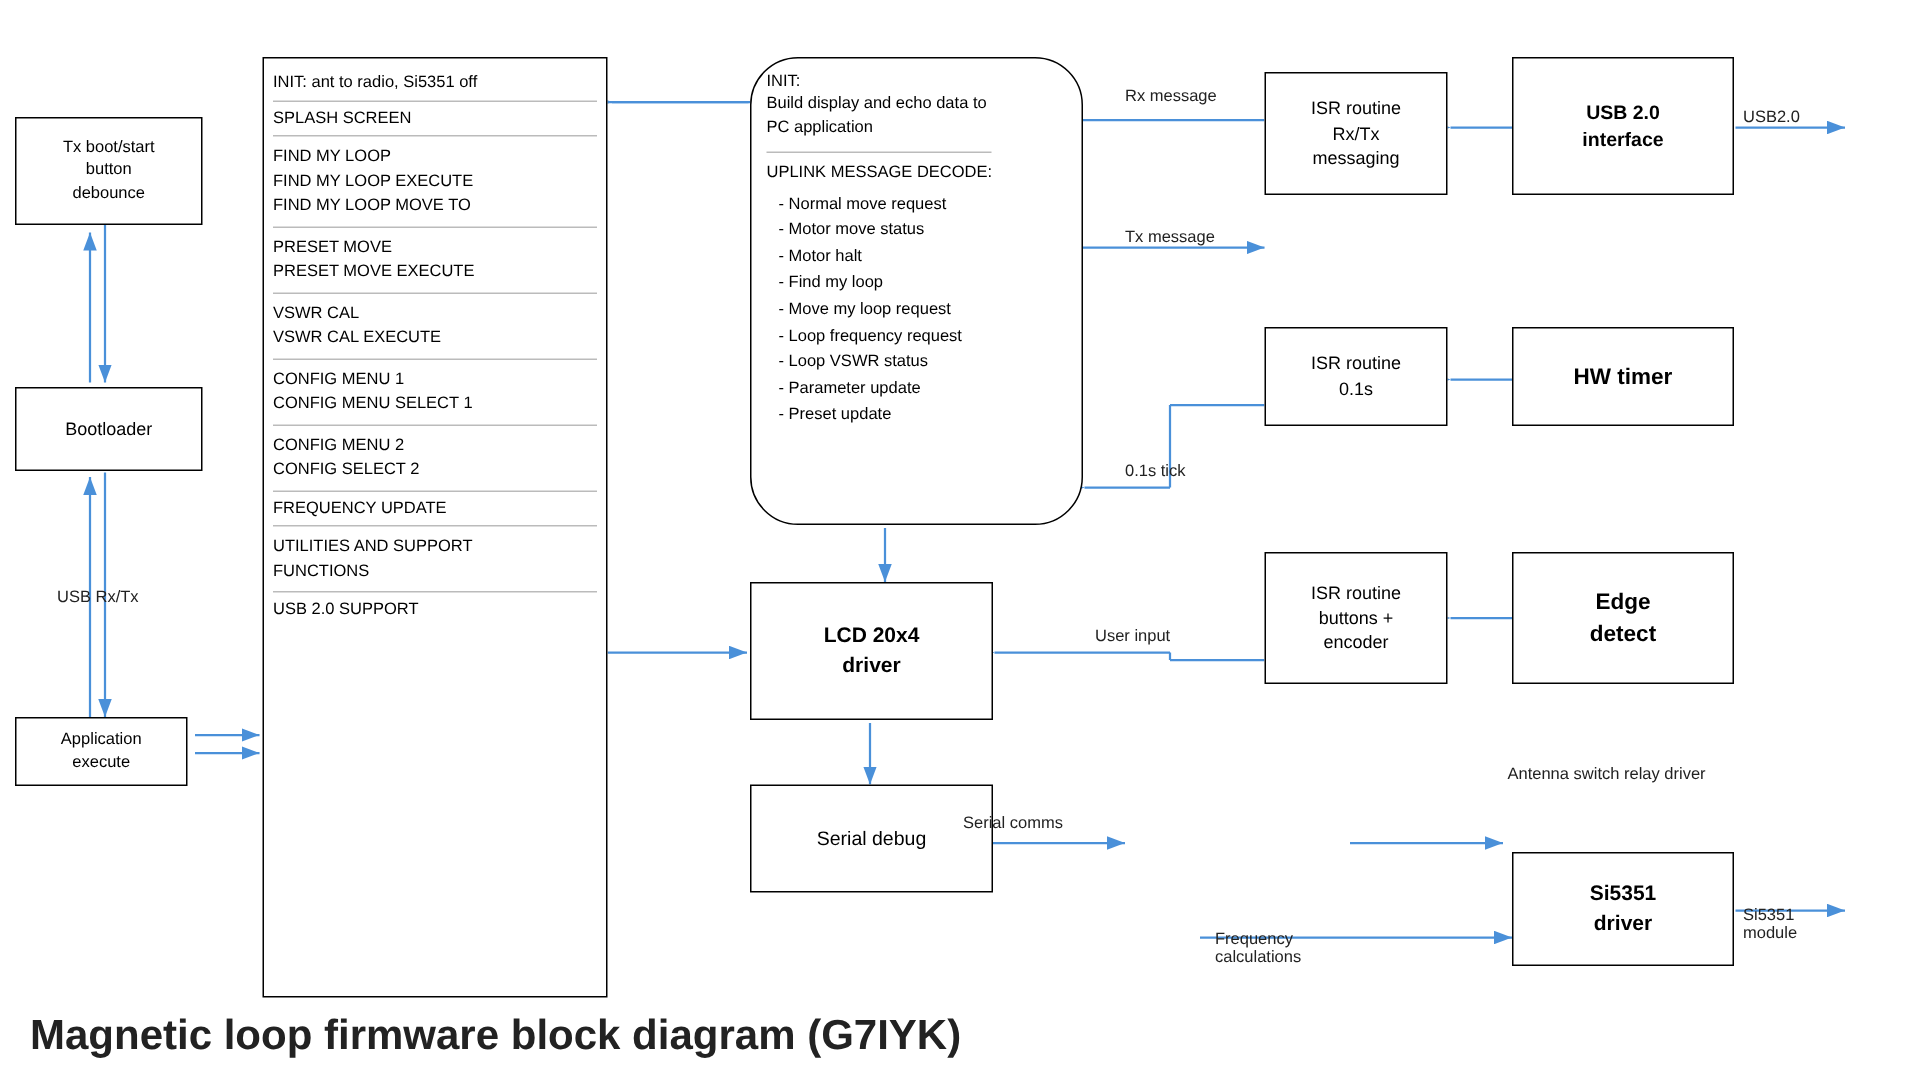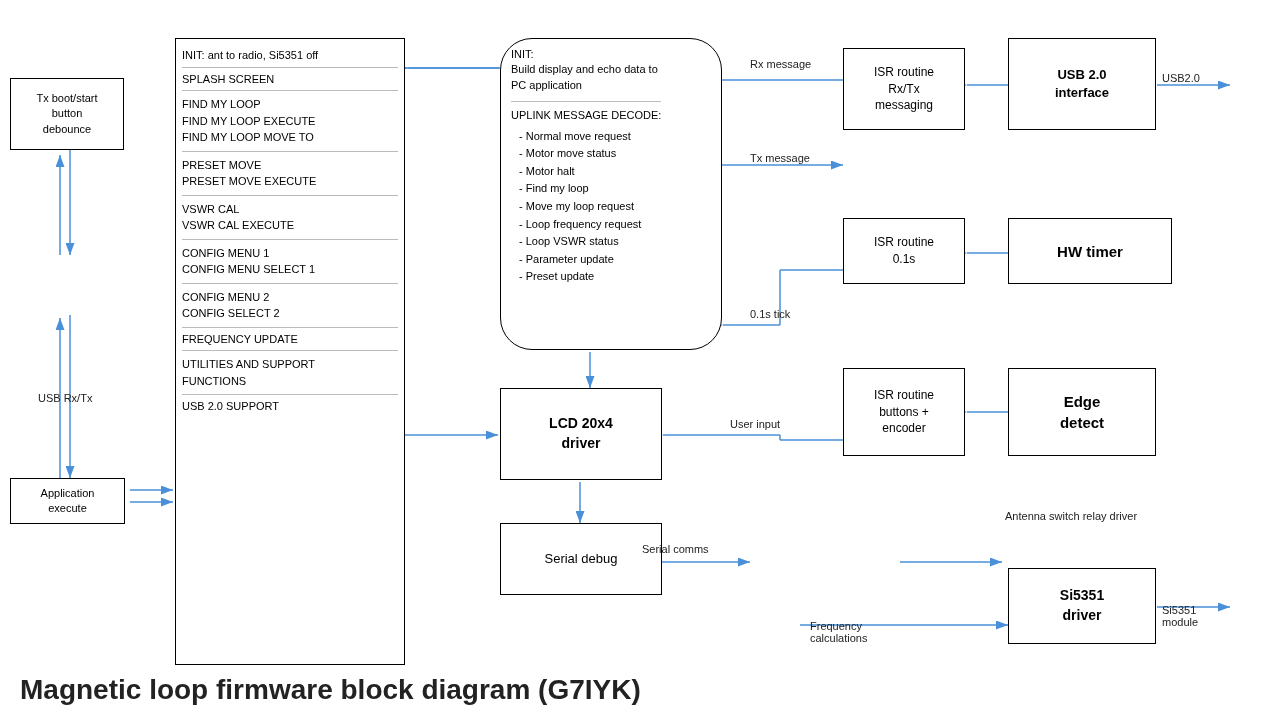--- a/index.html
+++ b/index.html
@@ -120,26 +120,29 @@
 
     <line x1="900" y1="562" x2="1002" y2="562" stroke="#4a90d9" stroke-width="1.5" marker-end="url(#arrowhead)"></line>
 
     <line x1="1157" y1="607" x2="1230" y2="607" stroke="#4a90d9" stroke-width="1.5" marker-end="url(#arrowhead)"></line>
 
     <line x1="800" y1="625" x2="1008" y2="625" stroke="#4a90d9" stroke-width="1.5" marker-end="url(#arrowhead)"></line>
 
     <line x1="130" y1="490" x2="173" y2="490" stroke="#4a90d9" stroke-width="1.5" marker-end="url(#arrowhead)"></line>
   </svg>
 
-  <div class="box" style="left:10px;top:78px;width:114px;height:72px;font-size:11px;">
+  <div class="box" style="left:10px;top:78px;width:125px;height:72px;font-size:11px;">
     <span style="white-space:pre-line;">Tx boot/start
 button
 debounce</span>
   </div>
 
+  <div class="box" style="left:10px;top:258px;width:125px;height:56px;font-size:12px;">
+    <span>Bootloader</span>
+  </div>
 
   <div class="box" style="left:10px;top:478px;width:115px;height:46px;font-size:11px;">
     <span style="white-space:pre-line;">Application
 execute</span>
   </div>
 
   <div style="position:absolute;left:38px;top:392px;font-size:11px;color:#222;">
     <span>USB Rx/Tx</span>
   </div>
 
@@ -211,21 +214,21 @@
   <div class="box" style="left:1008px;top:38px;width:148px;height:92px;font-size:13px;font-weight:bold;">
     <span style="white-space:pre-line;">USB 2.0
 interface</span>
   </div>
 
   <div class="box" style="left:843px;top:218px;width:122px;height:66px;font-size:12px;">
     <span style="white-space:pre-line;">ISR routine
 0.1s</span>
   </div>
 
-  <div class="box" style="left:1008px;top:218px;width:164px;height:66px;font-size:15px;font-weight:bold;">
+  <div class="box" style="left:1008px;top:218px;width:148px;height:66px;font-size:15px;font-weight:bold;">
     <span>HW timer</span>
   </div>
 
   <div class="box" style="left:843px;top:368px;width:122px;height:88px;font-size:12px;">
     <span style="white-space:pre-line;">ISR routine
 buttons +
 encoder</span>
   </div>
 
   <div class="box" style="left:1008px;top:368px;width:148px;height:88px;font-size:15px;font-weight:bold;">

